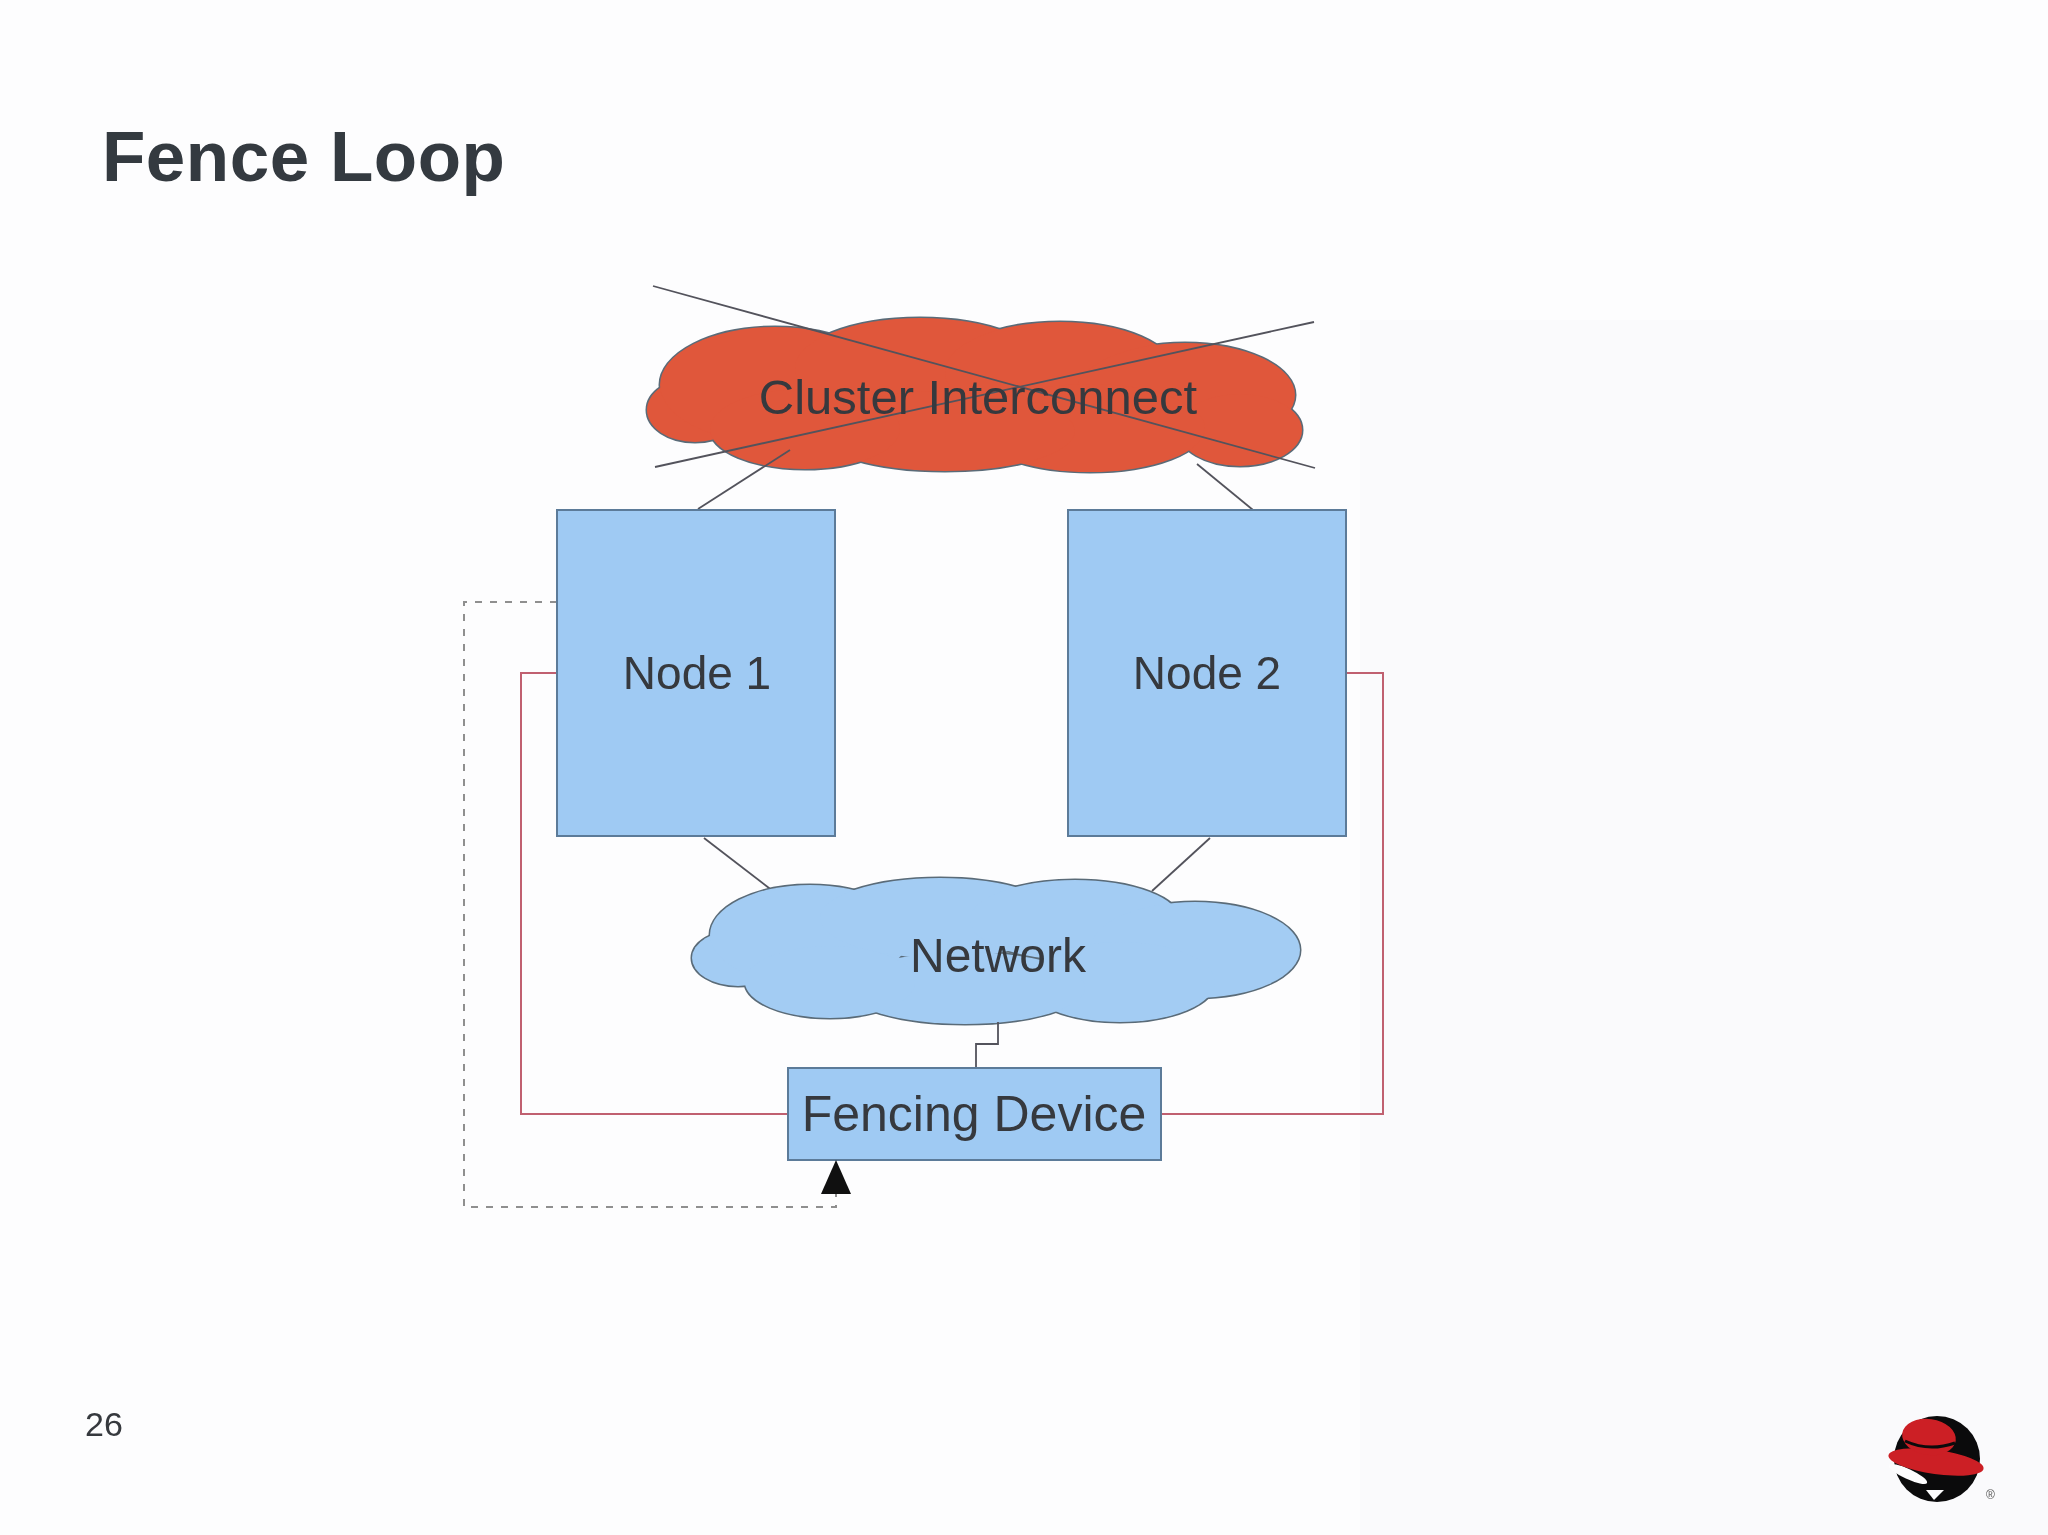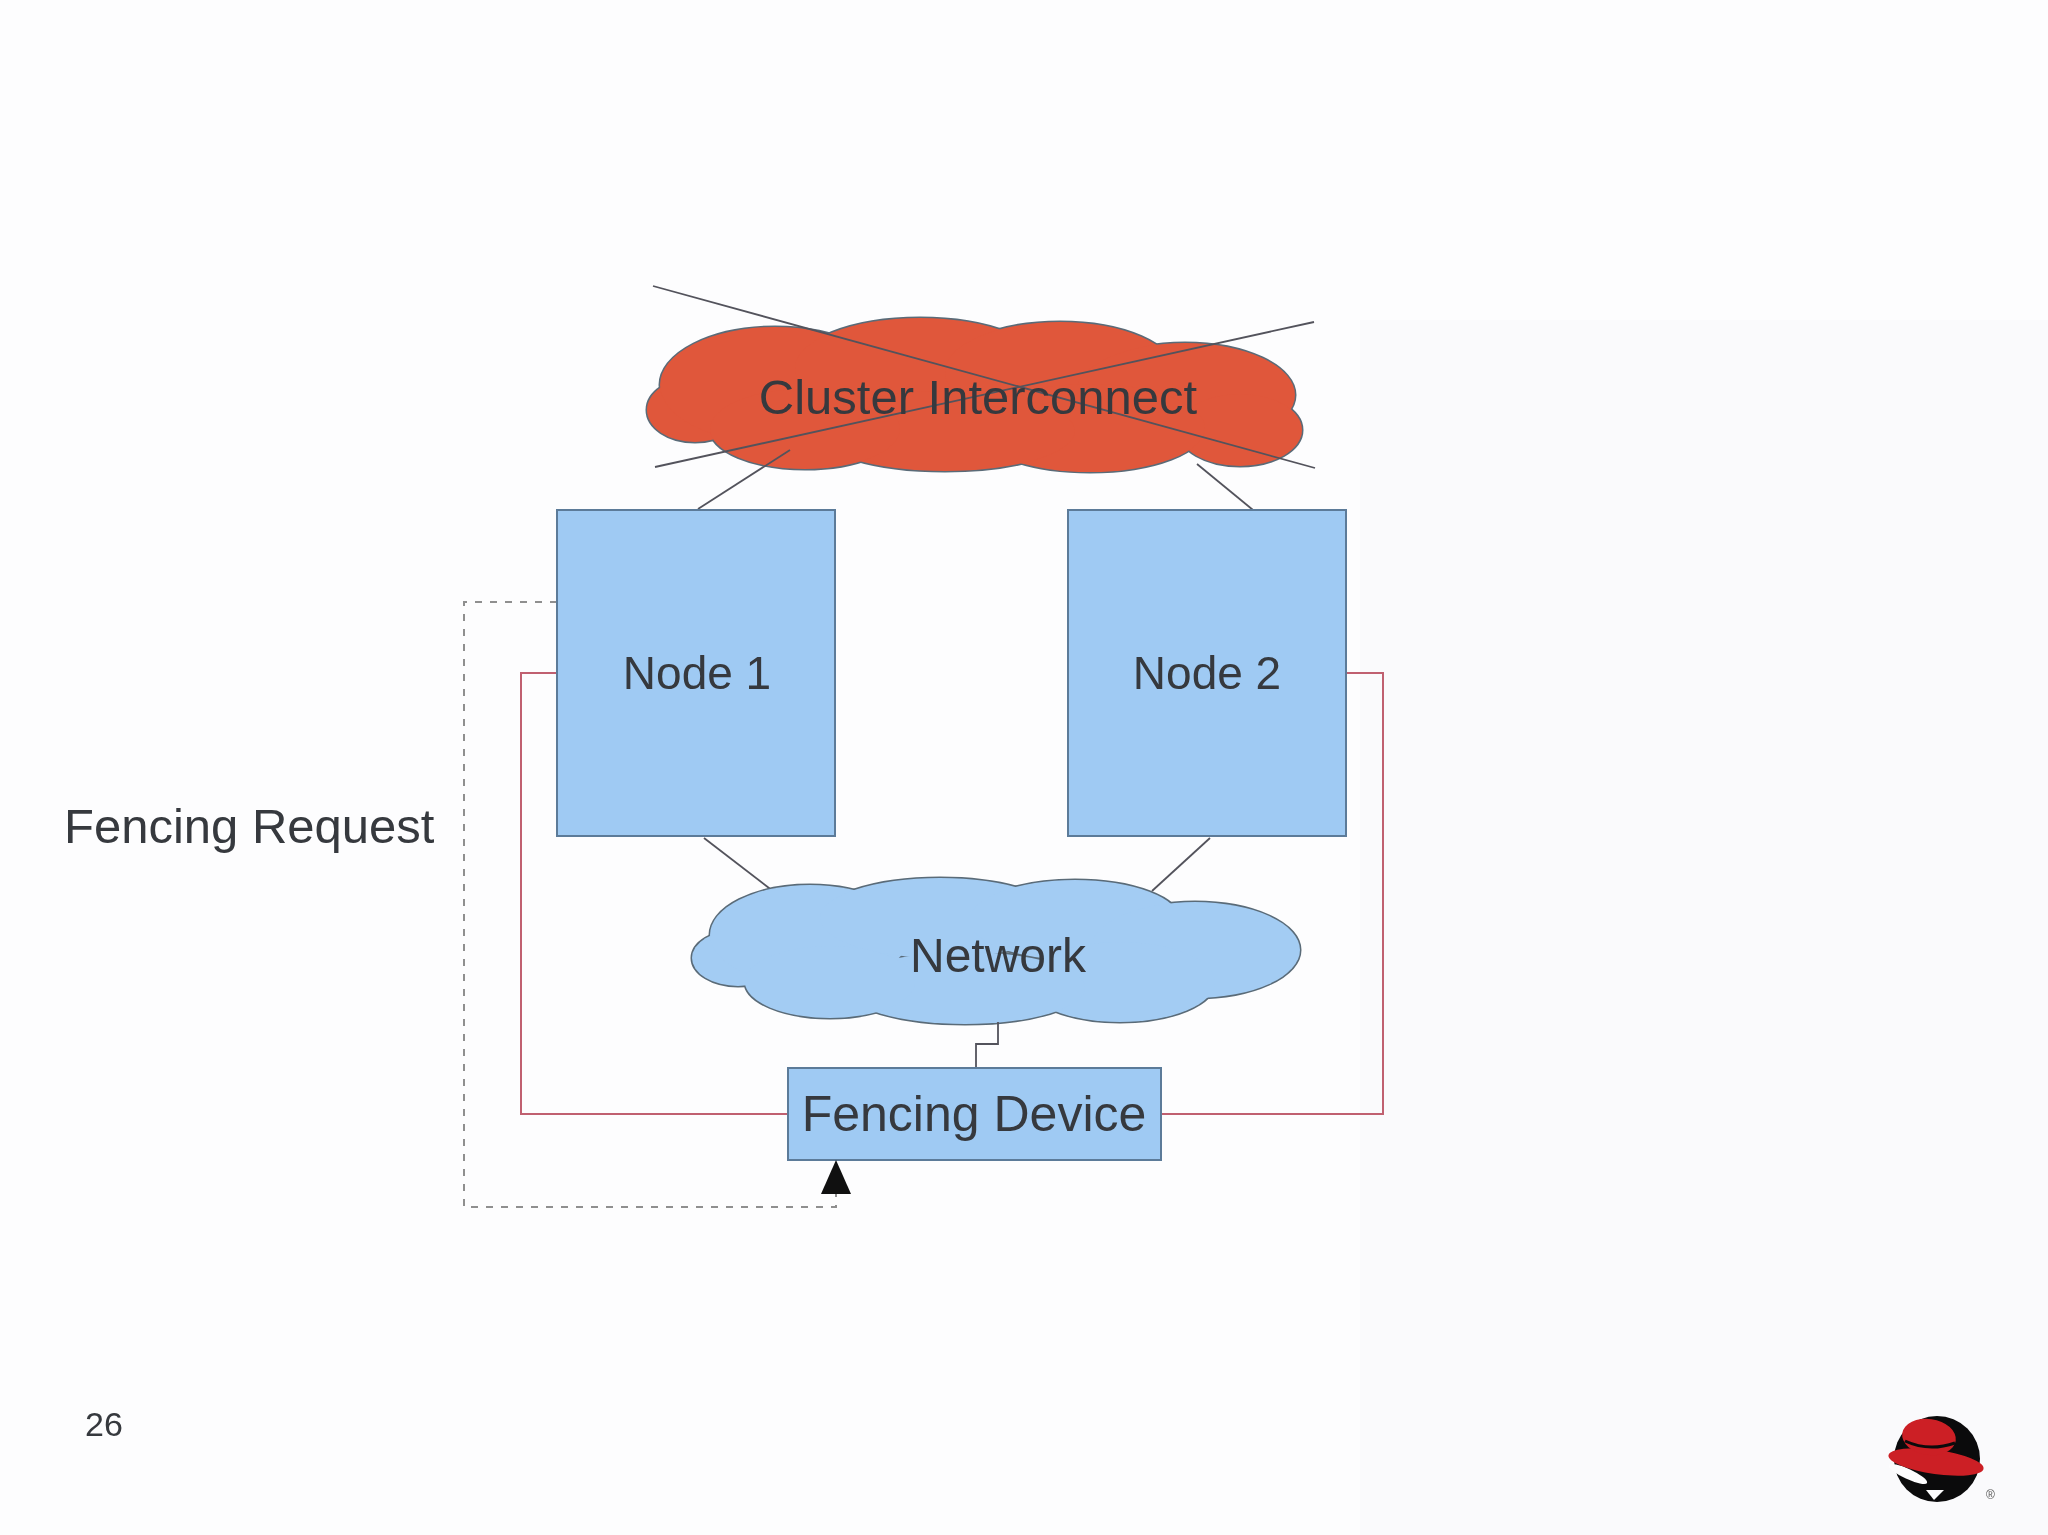--- a/index.html
+++ b/index.html
@@ -56,21 +56,21 @@
   .logo-black { fill:var(--logo_black); }
   .logo-red   { fill:var(--logo_red); }
   .logo-reg   { fill:#555; font-size:12px; font-family:"Liberation Sans",sans-serif; }
 </style>
 </head>
 <body>
 
 <div class="slide">
   <div class="bg-tint"></div>
 
-  <div class="side-label">Fencing Request</div>
+  <div class="slide-title">Fence Loop</div>
   <div class="page-number">26</div>
 
   <svg class="diagram" width="2048" height="1535" viewBox="0 0 2048 1535">
 
     <defs>
       <g id="cloud-ci">
         <ellipse cx="695" cy="410" rx="48" ry="32"></ellipse>
         <ellipse cx="775" cy="385" rx="115" ry="58"></ellipse>
         <ellipse cx="920" cy="368" rx="125" ry="50"></ellipse>
         <ellipse cx="1060" cy="372" rx="115" ry="50"></ellipse>

